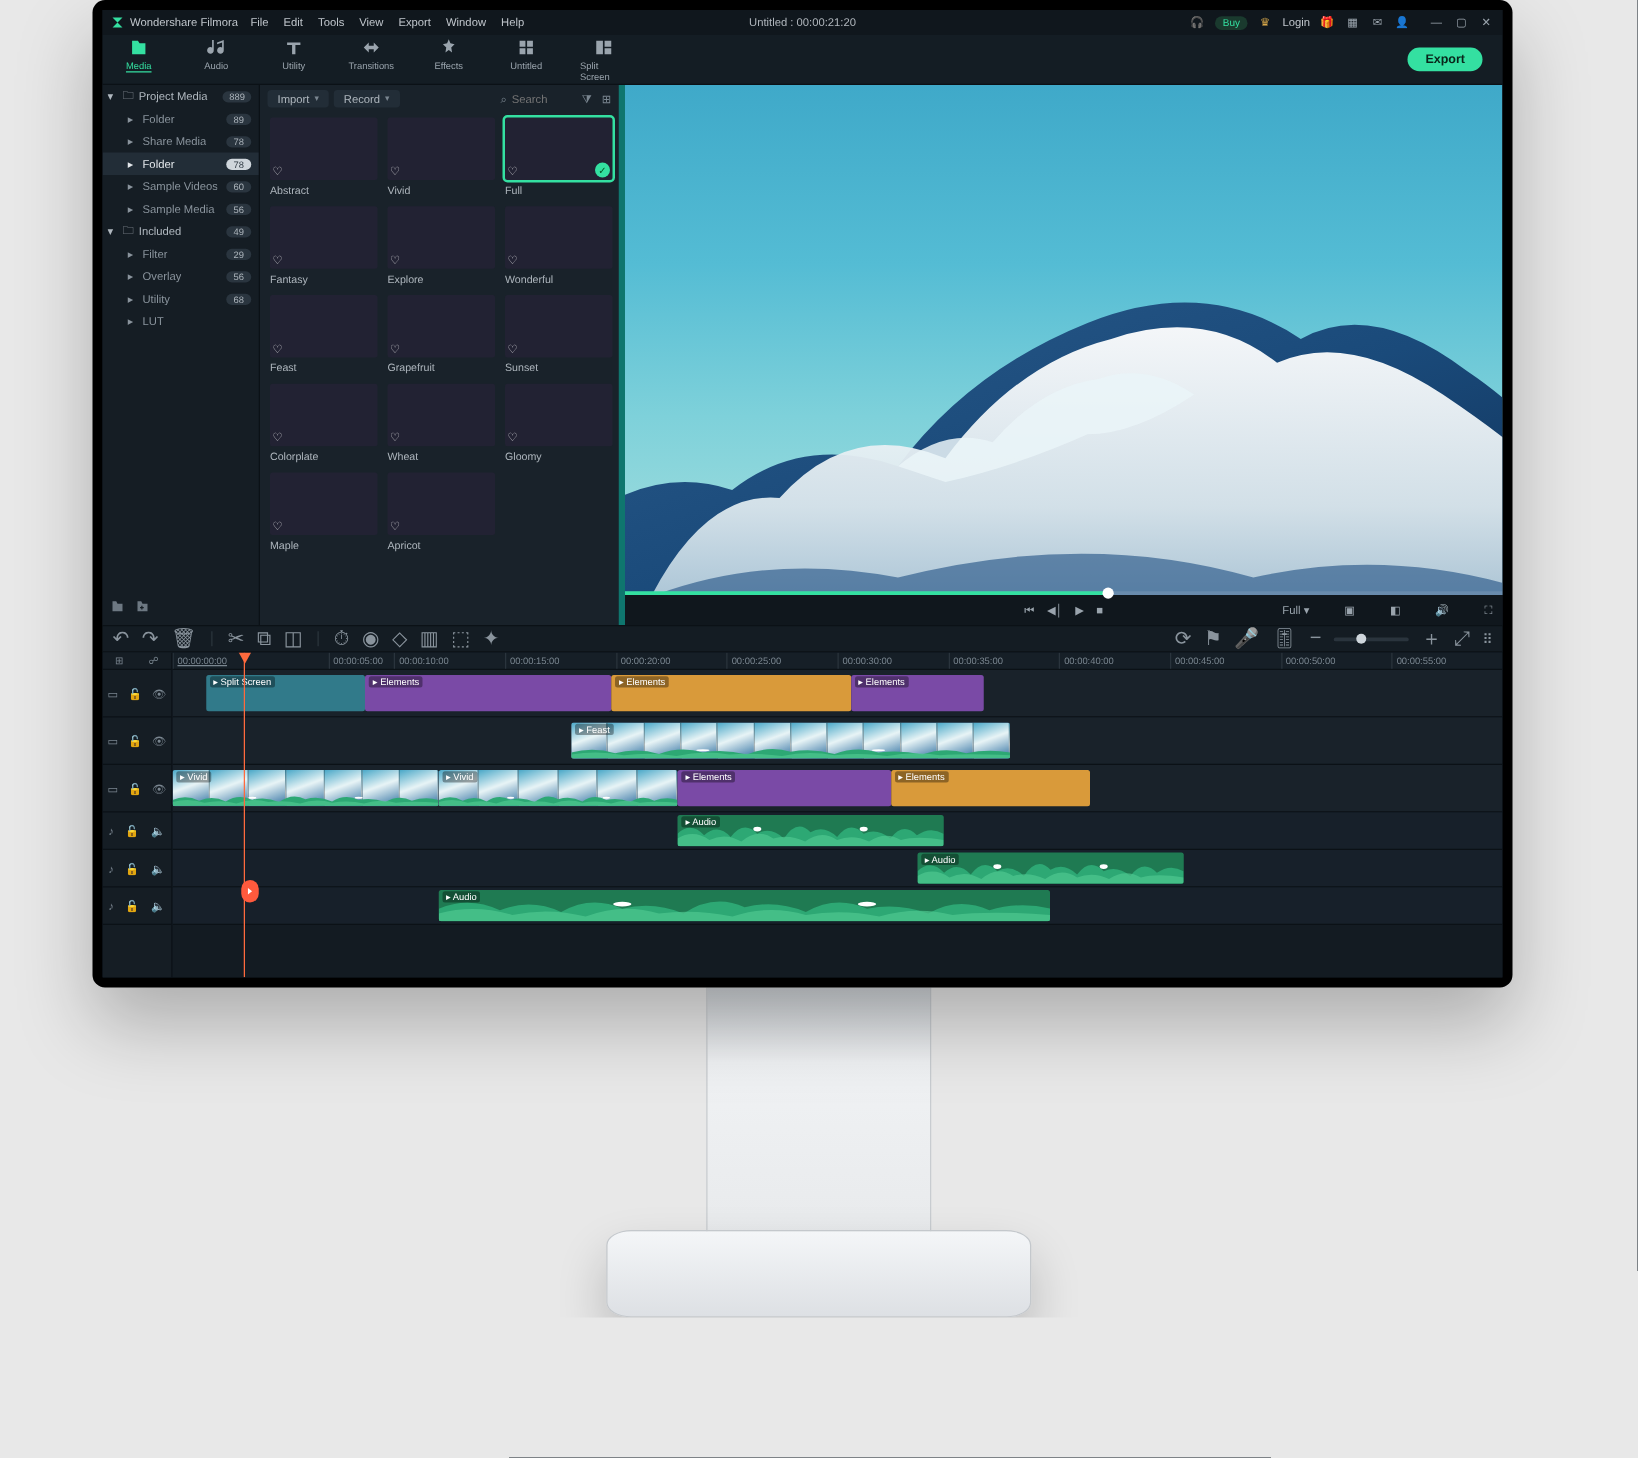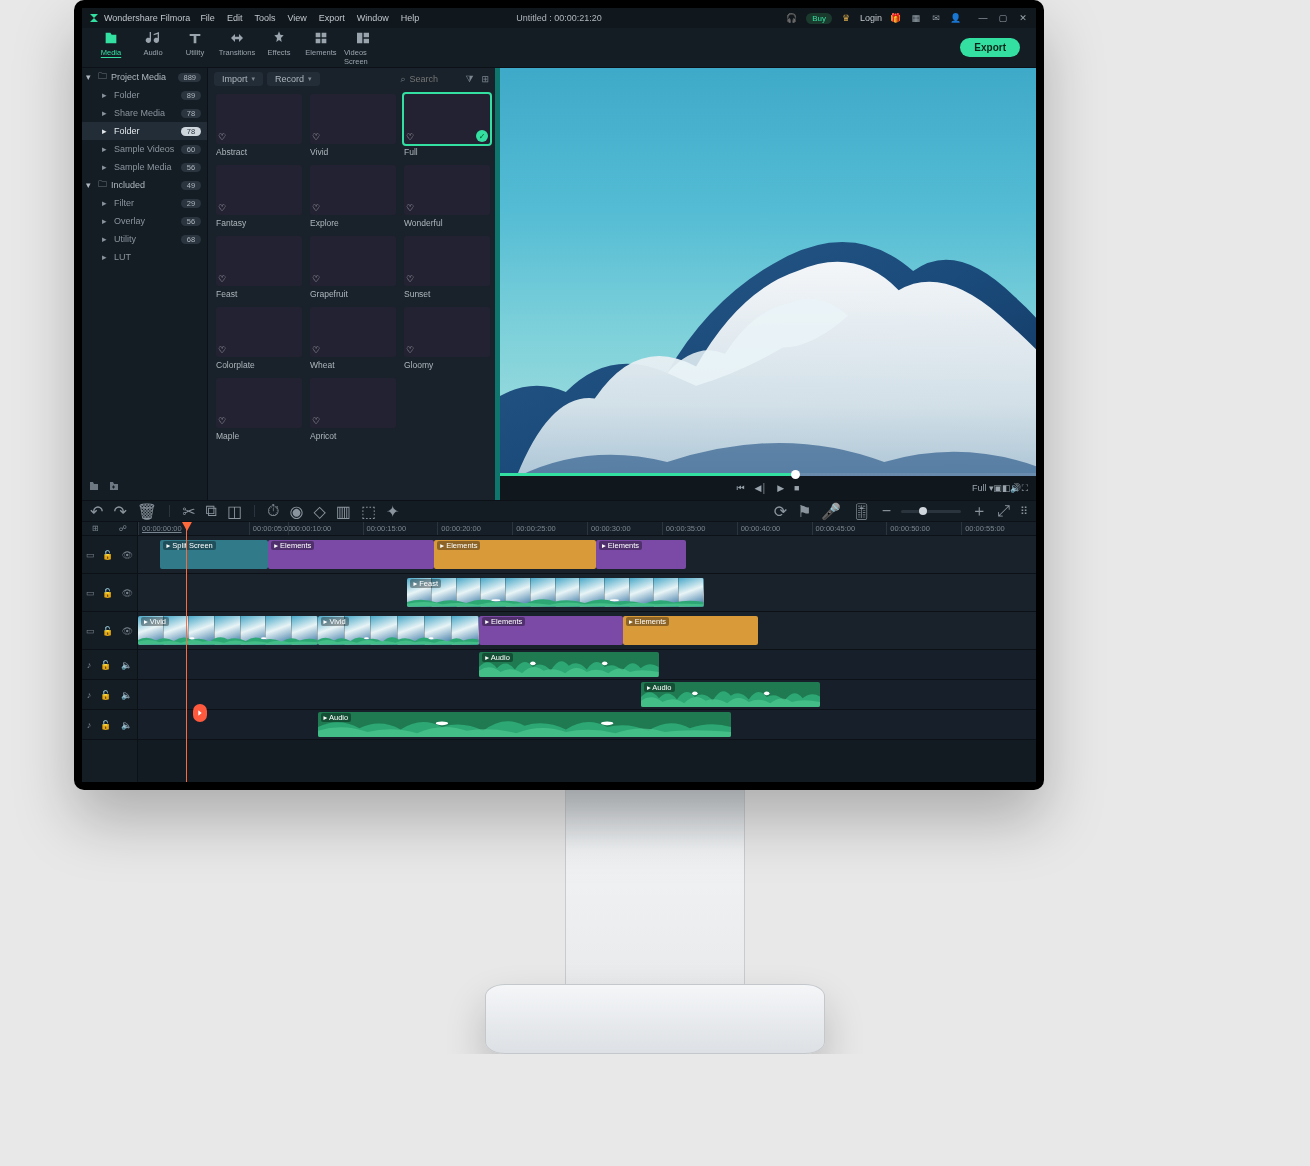--- a/index.html
+++ b/index.html
@@ -1,39 +1,39 @@
 <!DOCTYPE html>
 <html><head>
 <meta charset="utf-8">
 <style>
   * { box-sizing: border-box; margin: 0; padding: 0; font-family: -apple-system, "Segoe UI", Arial, sans-serif; }
   body { background: #e8e8e8; display: flex; align-items: flex-start; justify-content: center; }
   
   .monitor-wrap { width: 1162px; margin-top: 0; }
-  .monitor-bezel { width: 970px; height: 790px; background: #000; border-radius: 10px; padding: 8px; position: relative; box-shadow: 0 30px 60px rgba(0,0,0,.25); }
+  .monitor-bezel { width: 1136px; height: 790px; background: #000; border-radius: 10px; padding: 8px; position: relative; box-shadow: 0 30px 60px rgba(0,0,0,.25); }
   .screen { width: 100%; height: 100%; background: #151e26; overflow: hidden; position: relative; display: flex; flex-direction: column; }
   .monitor-stand-neck { width: 180px; height: 200px; margin: 0 auto; background: linear-gradient(180deg,#d0d4d8,#f0f2f4 30%,#e8eaec); border-left:1px solid #c8ccd0; border-right:1px solid #c8ccd0; }
   .monitor-stand-base { width: 340px; height: 70px; margin: 0 auto; background: linear-gradient(180deg,#f4f6f8,#dde0e4); border-radius: 20px/12px; border:1px solid #c4c8cc; box-shadow: 0 20px 40px rgba(0,0,0,.2); margin-top:-6px; }
 
   
   .titlebar { height: 20px; background: #10171d; display:flex; align-items:center; color:#c0c6cc; font-size: 9px; padding: 0 6px; gap:10px; }
   .titlebar .brand { display:flex; align-items:center; gap:4px; }
   .brand-logo svg{ display:block;}
   .titlebar .menus { display:flex; gap:12px; }
   .titlebar .spacer { flex:1; }
   .titlebar .doc-title { position:absolute; left:50%; transform:translateX(-50%); color:#b0b6bc;}
   .titlebar .right { display:flex; align-items:center; gap:8px; }
   .pill { background:#1a3a2e; color:#34e0a1; border-radius:8px; padding:1px 6px; font-size:8px;}
   .icon-sm { width:12px; height:12px; display:inline-flex; align-items:center; justify-content:center; color:#9aa4ad;}
   .win-btns { display:flex; gap:6px; margin-left:6px;}
   .win-btns span{ width:14px; text-align:center; color:#9aa4ad;}
 
   
   .toolbar { height: 40px; background:#141d24; display:flex; align-items:center; padding:0 8px; border-bottom:1px solid #0b1116;}
-  .tool-tabs { display:flex; gap:0;}
+  .tool-tabs { display:flex; gap:20px;}
   .tool-tab { width:42px; display:flex; flex-direction:column; align-items:center; gap:2px; color:#9aa4ad; font-size:7.5px; padding:2px 2px; border-radius:4px; cursor:pointer;}
   .tool-tab.active { color:#34e0a1; }
   .tool-tab.active .tt-label{ text-decoration: underline; text-underline-offset:2px;}
   .tool-tab svg{ width:16px; height:16px;}
   .export-btn { margin-left:auto; margin-right:8px; background:#34e0a1; color:#09251a; font-size:10px; font-weight:600; padding:4px 14px; border-radius:12px; cursor:pointer;}
 
   
   .middle { flex: 0 0 432px; display:flex; background:#171f27; position:relative; }
   
   .sidebar { width:126px; background:#151d24; border-right:1px solid #0b1116; color:#b0b8bf; font-size:9px; overflow:hidden;}
@@ -62,21 +62,21 @@
   .thumb.sel .img{ outline:2px solid #34e0a1; }
   .thumb .fav{ position:absolute; bottom:2px; left:2px; color:rgba(255,255,255,.7); font-size:9px;}
   .thumb .chk{ position:absolute; bottom:2px; right:2px; width:12px;height:12px;border-radius:50%;background:#34e0a1;display:flex;align-items:center;justify-content:center;color:#052; font-size:8px;}
   .thumb .cap{ font-size:8.5px; color:#aeb6bd; margin-top:3px; white-space:nowrap;}
 
   
   .preview{ flex:1; display:flex; flex-direction:column; background:#0e1419;}
   .preview-canvas{ flex:1; position:relative; overflow:hidden;}
   .preview-ctrl{ height:24px; background:#10171d; display:flex; align-items:center; padding:0 8px; gap:10px; color:#9aa4ad; font-size:9px; position:relative;}
   .pc-center{ position:absolute; left:50%; transform:translateX(-50%); display:flex; gap:10px;}
-  .pc-right{ margin-left:auto; display:flex; align-items:center; gap:0;}
+  .pc-right{ margin-left:auto; display:flex; align-items:center; gap:28px;}
   .scrub{ position:absolute; left:0; right:0; top:-3px; height:3px; background:rgba(255,255,255,.1);}
   .scrub-fill{ height:100%; width:55%; background:#34e0a1; position:relative;}
   .scrub-knob{ position:absolute; right:-5px; top:-3px; width:9px;height:9px;border-radius:50%;background:#fff;}
 
   
   .sky{position:absolute;inset:0;background:linear-gradient(180deg,#3fa9c9 0%,#54bcd4 35%,#7ed1da 65%,#a8e0de 100%);}
   .mtn{position:absolute;left:-4%;right:-4%;bottom:-6%;height:78%;}
   .mtn svg{width:100%;height:100%;display:block;}
 
   
@@ -206,27 +206,27 @@
             <div class="tool-tab">
               <svg viewBox="0 0 24 24" fill="currentColor">
                 <path d="M12 2l2 5 5 1-4 4 1 6-4-3-4 3 1-6-4-4 5-1z"></path>
               </svg>
               <span class="tt-label">Effects</span>
             </div>
             <div class="tool-tab">
               <svg viewBox="0 0 24 24" fill="currentColor">
                 <path d="M4 4h7v7H4zM13 4h7v7h-7zM4 13h7v7H4zM13 13h7v7h-7z"></path>
               </svg>
-              <span class="tt-label">Elements</span>
+              <span class="tt-label">Untitled</span>
             </div>
             <div class="tool-tab">
               <svg viewBox="0 0 24 24" fill="currentColor">
                 <path d="M3 4h8v16H3zM13 4h8v7h-8zM13 13h8v7h-8z"></path>
               </svg>
-              <span class="tt-label">Videos Screen</span>
+              <span class="tt-label">Split Screen</span>
             </div>
           </div>
     <div class="export-btn">Export</div>
   </div>
 
   <div class="middle">
 
     <div class="sidebar" id="sidebar">
             <div class="side-row group">
               <span class="fld"><span class="caret">▾</span>🗀 <span>Project Media</span></span>

